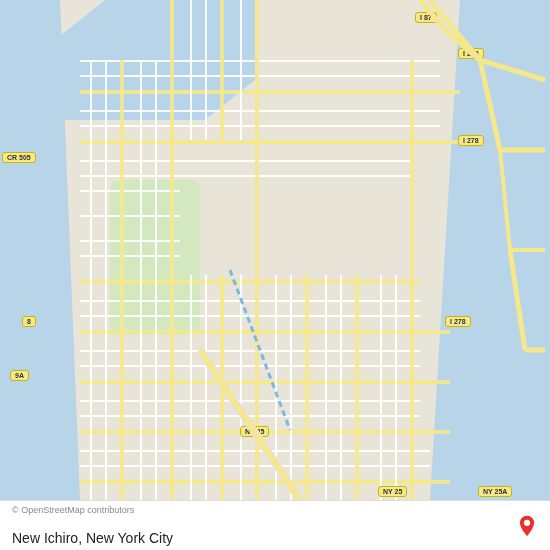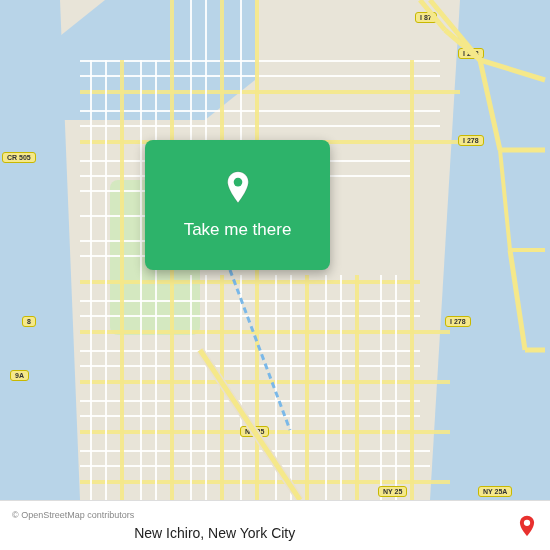--- a/index.html
+++ b/index.html
@@ -146,21 +146,21 @@
       background: white;
       border-top: 1px solid #ddd;
       display: flex;
       align-items: center;
       padding: 0 12px;
       justify-content: space-between;
     }
 
     .bottom-left {
       display: flex;
-      flex-direction: row;
+      flex-direction: column;
     }
 
     .attribution {
       font-size: 9px;
       color: #888;
     }
 
     .location-name {
       font-size: 14px;
       font-weight: 500;
@@ -273,27 +273,20 @@
   <div class="road-label highway" style="top:48px; left:458px;">I 278</div>
   <div class="road-label highway" style="top:135px; left:458px;">I 278</div>
   <div class="road-label highway" style="top:316px; left:445px;">I 278</div>
   <div class="road-label highway" style="top:152px; left:2px;">CR 505</div>
   <div class="road-label highway" style="top:316px; left:22px;">8</div>
   <div class="road-label highway" style="top:370px; left:10px;">9A</div>
   <div class="road-label highway" style="top:426px; left:240px;">NY 25</div>
   <div class="road-label highway" style="top:486px; left:378px;">NY 25</div>
   <div class="road-label highway" style="top:486px; left:478px;">NY 25A</div>
 
-  <div class="cta-card">
-    <svg class="location-pin" viewBox="0 0 38 44" fill="none" xmlns="http://www.w3.org/2000/svg">
-      <path d="M19 2C12.373 2 7 7.373 7 14C7 23 19 38 19 38C19 38 31 23 31 14C31 7.373 25.627 2 19 2Z" fill="white" stroke="rgba(0,0,0,0.15)" stroke-width="1"></path>
-      <circle cx="19" cy="14" r="5" fill="#2db36a"></circle>
-    </svg>
-    <span class="cta-text">Take me there</span>
-  </div>
 </div>
 
 <div id="bottom-bar">
   <div class="bottom-left">
     <span class="attribution">© OpenStreetMap contributors</span>
     <span class="location-name">New Ichiro, New York City</span>
   </div>
   <div class="moovit-logo">
     <svg class="moovit-pin" viewBox="0 0 22 28" xmlns="http://www.w3.org/2000/svg">
       <path d="M11 1C6.029 1 2 5.029 2 10C2 17 11 27 11 27C11 27 20 17 20 10C20 5.029 15.971 1 11 1Z" fill="#e8302e"></path>

